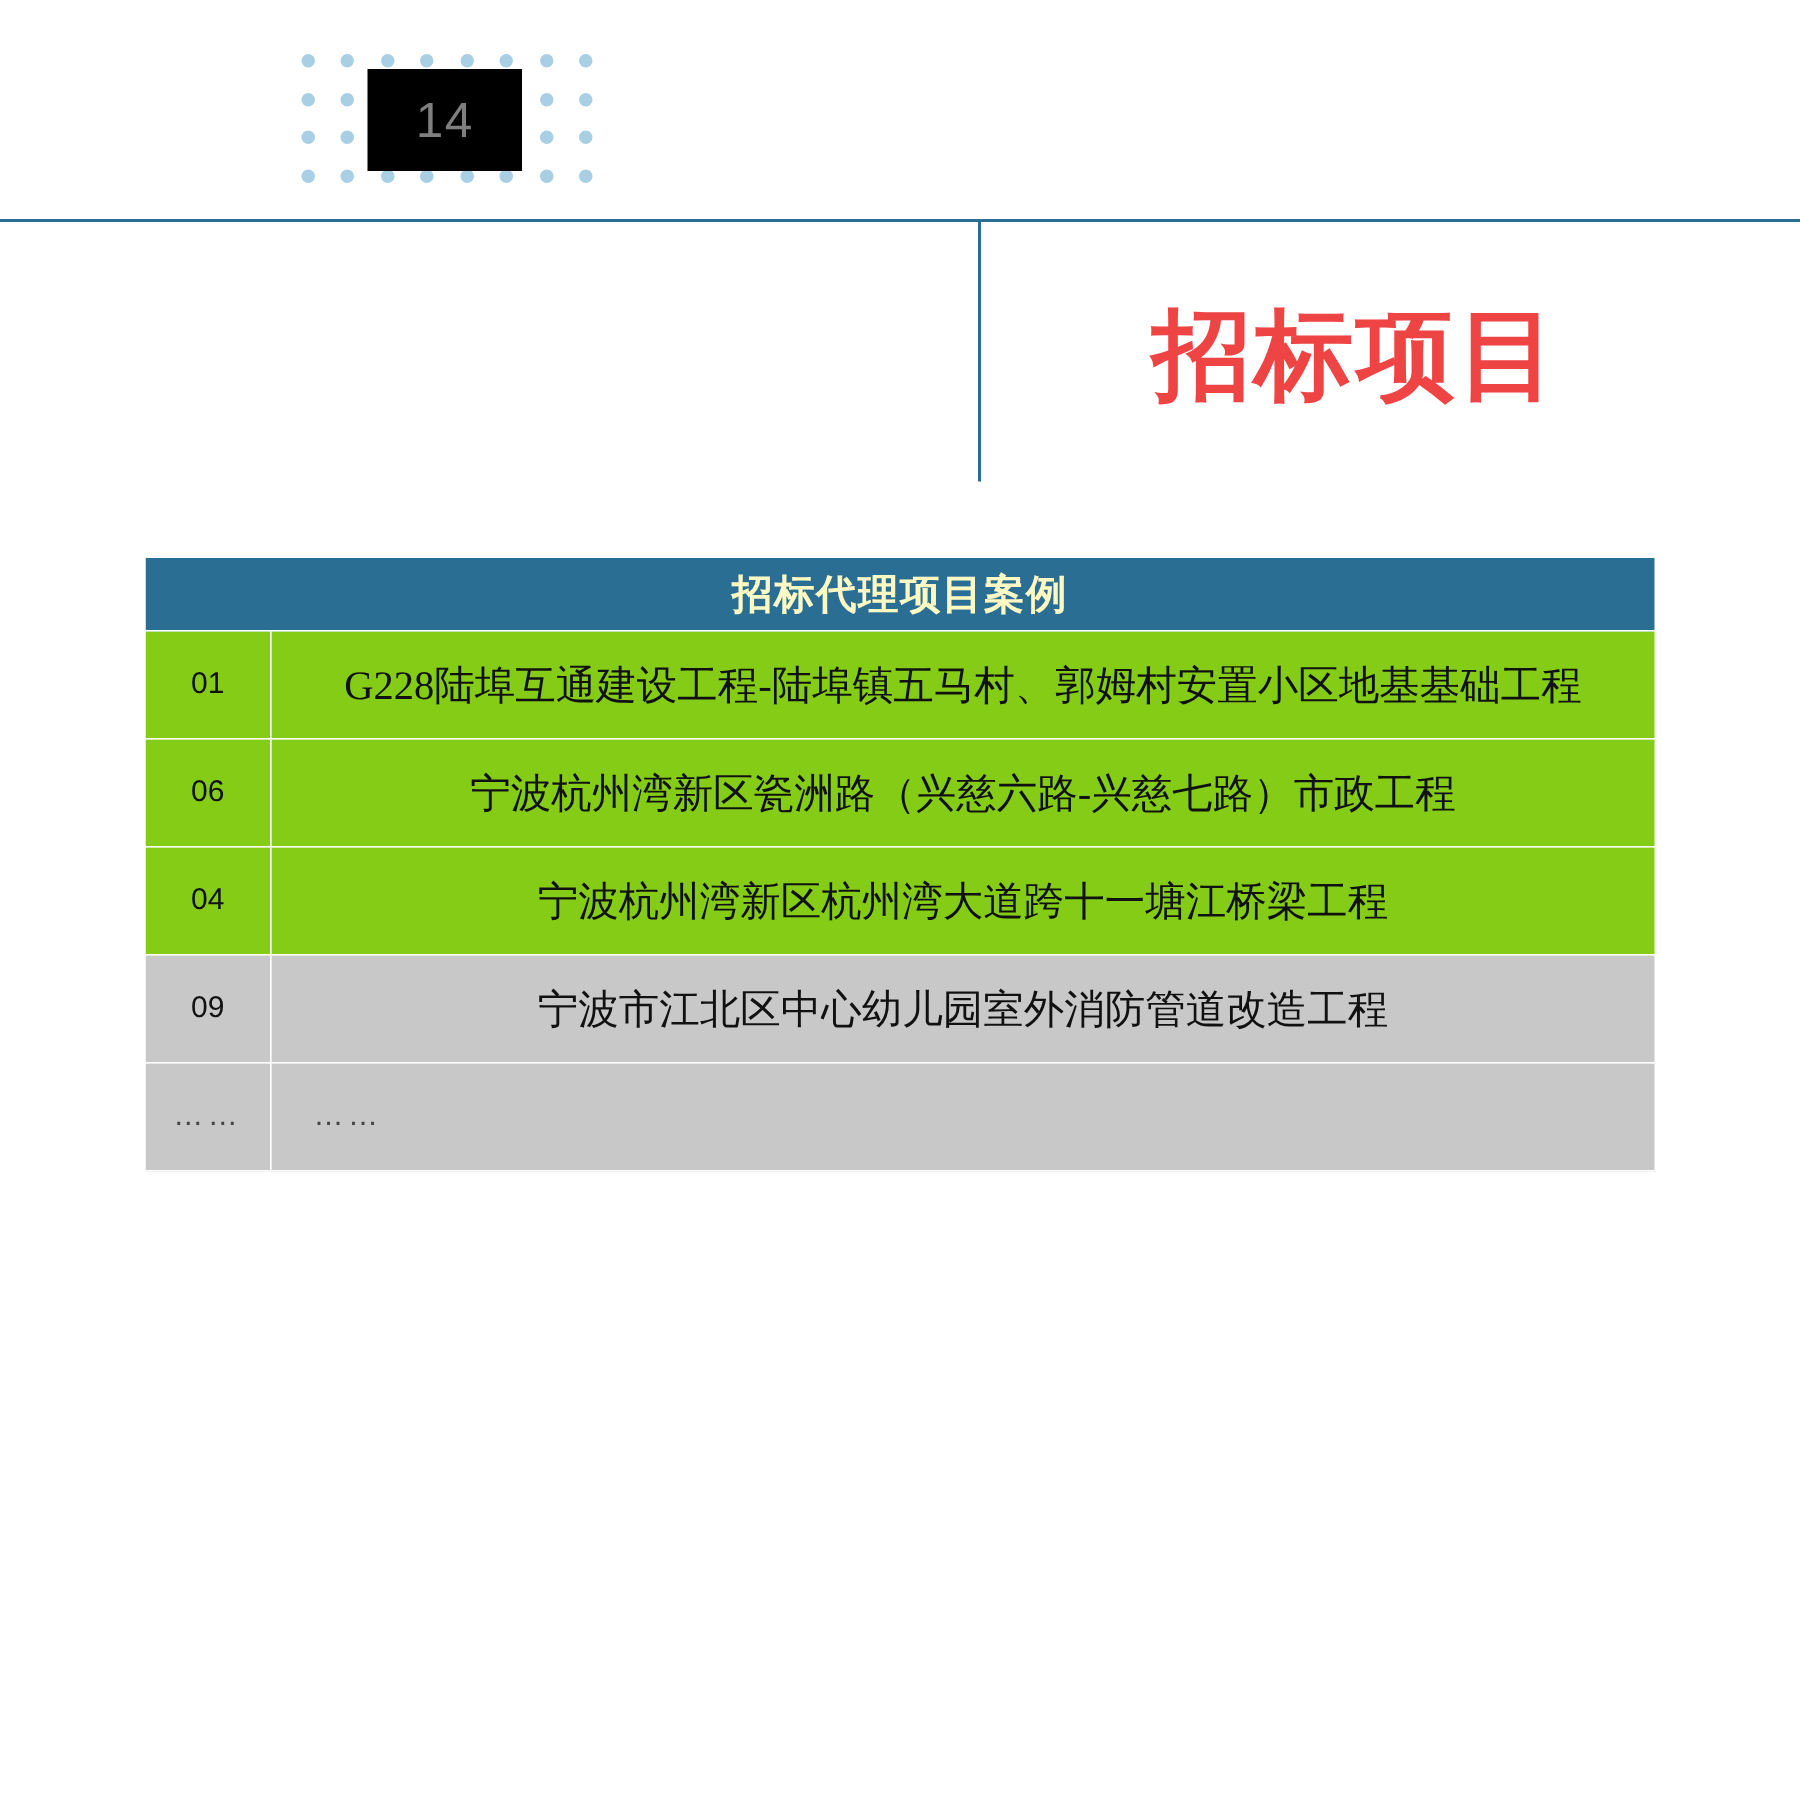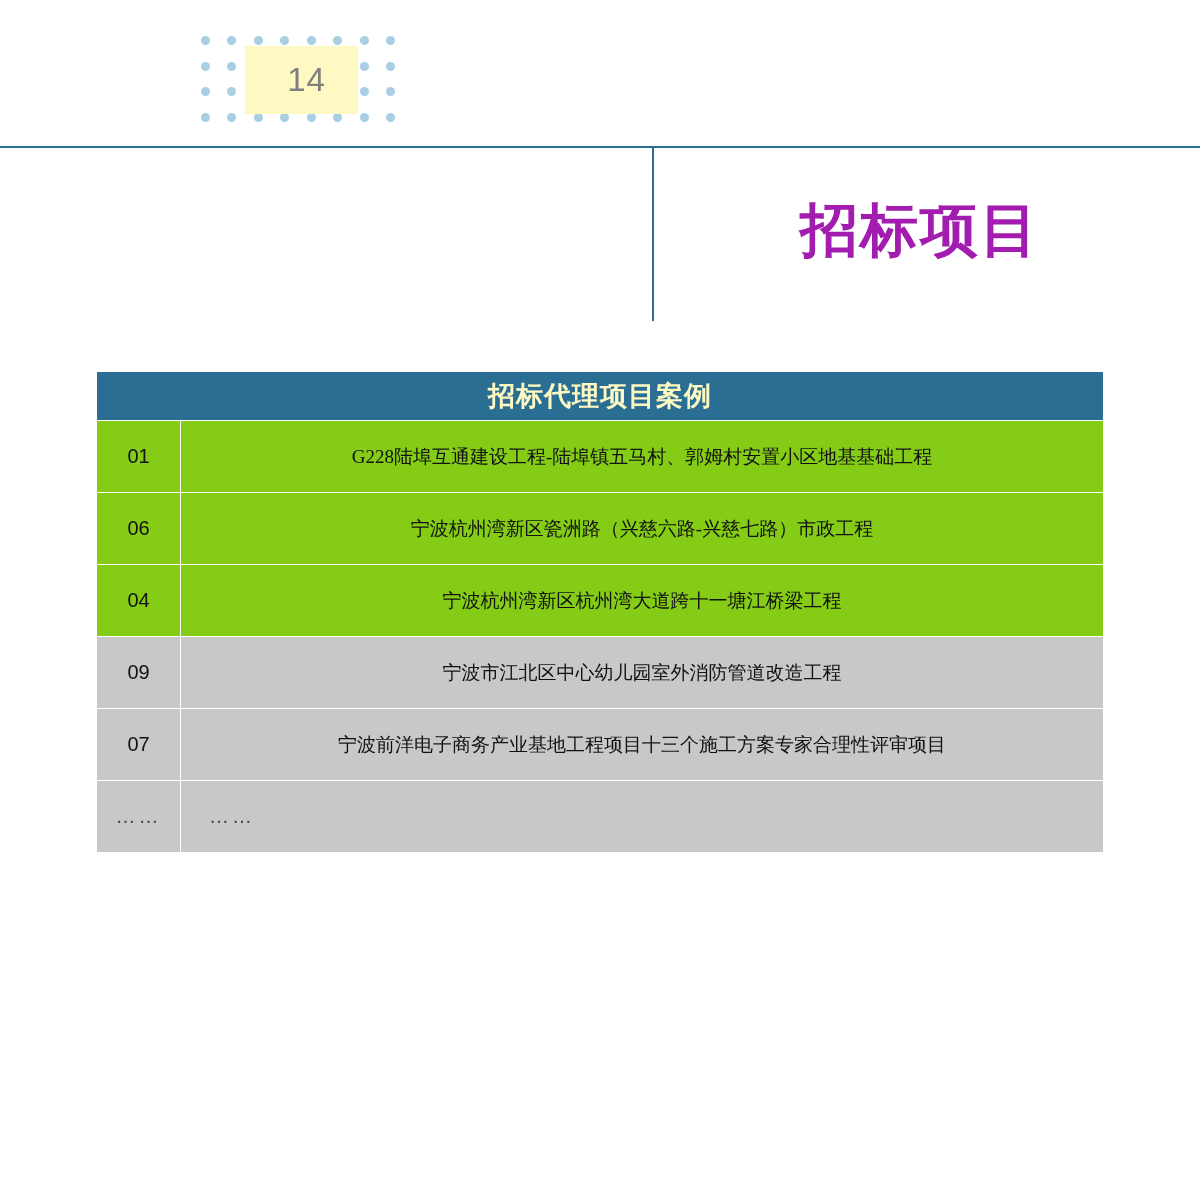--- a/index.html
+++ b/index.html
@@ -40,25 +40,24 @@
     height: 9px;
     border-radius: 50%;
     background: #a9cfe4;
   }
   .number-box {
     position: absolute;
     left: 53px;
     top: 18px;
     width: 103px;
     height: 68px;
-    background: #fef9c3;
+    background: #000000;
     display: flex;
     align-items: center;
     justify-content: center;
-    padding-left: 10px;
   }
   .number-box span {
     color: #7f7f7f;
     font-size: 33px;
     font-family: "Liberation Sans", sans-serif;
     letter-spacing: 1px;
   }
 
   
   .hline {
@@ -76,23 +75,23 @@
     width: 2px;
     height: 175px;
     background: #2a6f93;
   }
 
   
   .page-title {
     position: absolute;
     right: 160px;
     top: 192px;
-    font-size: 58px;
+    font-size: 66px;
     font-weight: bold;
-    color: #a21caf;
+    color: #ef4444;
     letter-spacing: 2px;
     font-family: "Liberation Sans", sans-serif;
   }
 
   
   .table-wrap {
     position: absolute;
     left: 96px;
     top: 371px;
     width: 1008px;
@@ -123,21 +122,21 @@
     font-weight: bold;
     height: 48px;
     text-align: center;
     font-family: "Liberation Sans", sans-serif;
   }
   .col-no {
     width: 84px;
   }
   .data-row td {
     height: 71px;
-    font-size: 19px;
+    font-size: 27px;
     color: #111111;
   }
   .data-row td.cell-no {
     text-align: center;
     font-size: 20px;
     font-family: "Liberation Sans", sans-serif;
   }
   .data-row td.cell-name {
     text-align: center;
     padding: 0 12px;
@@ -224,23 +223,19 @@
         <td class="cell-name">宁波杭州湾新区瓷洲路（兴慈六路-兴慈七路）市政工程</td>
       </tr>
       <tr class="data-row row-light">
         <td class="cell-no">04</td>
         <td class="cell-name">宁波杭州湾新区杭州湾大道跨十一塘江桥梁工程</td>
       </tr>
       <tr class="data-row row-dark">
         <td class="cell-no">09</td>
         <td class="cell-name">宁波市江北区中心幼儿园室外消防管道改造工程</td>
       </tr>
-      <tr class="data-row row-dark">
-        <td class="cell-no">07</td>
-        <td class="cell-name">宁波前洋电子商务产业基地工程项目十三个施工方案专家合理性评审项目</td>
-      </tr>
       <tr class="ellipsis-row">
         <td class="cell-no">……</td>
         <td class="cell-name">……</td>
       </tr>
     </tbody>
   </table>
 </div>
 
 </body></html>

